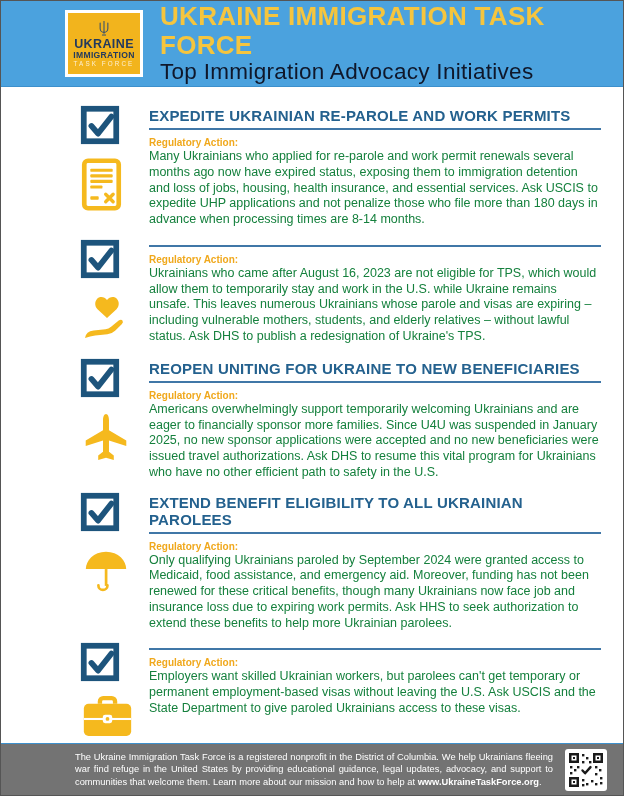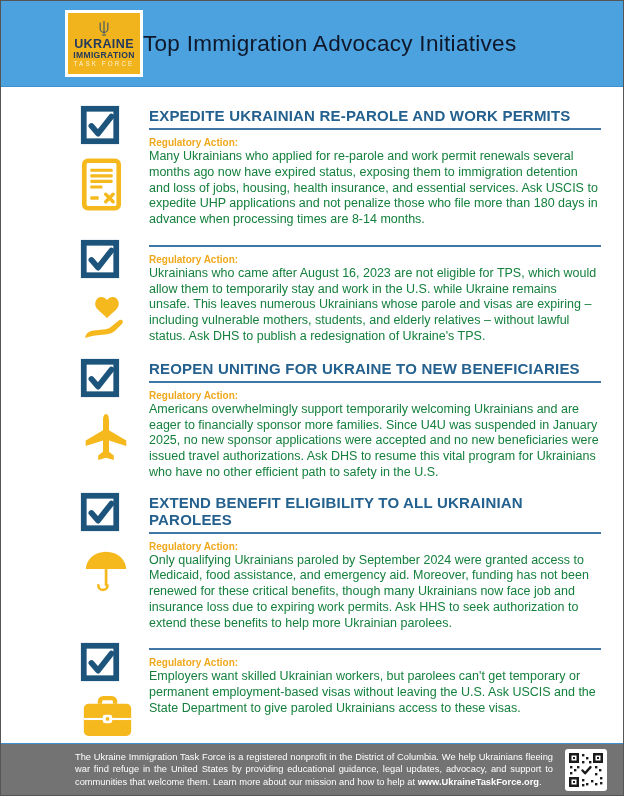--- a/index.html
+++ b/index.html
@@ -19,20 +19,21 @@
     background: #4BA2DE;
     display: flex;
     align-items: center;
     padding-left: 64px;
     border-bottom: 1px solid #3d90cc;
   }
   .logo {
     width: 78px; height: 67px;
     background: #F2B41D;
     border: 3px solid #ffffff;
+    margin-right: 17px;
     flex: none;
     display: flex; flex-direction: column;
     align-items: center; justify-content: center;
     line-height: 1.05;
   }
   .logo-trident { height: 17px; margin-bottom: 1px; }
   .logo-l1 { font-size: 12.5px; font-weight: bold; color: #233A5E; letter-spacing: .4px; }
   .logo-l2 { font-size: 8.6px; font-weight: bold; color: #233A5E; letter-spacing: .3px; }
   .logo-l3 { font-size: 6.3px; color: rgba(255,255,255,.8); letter-spacing: 2.1px; margin-top: 1px; }
   .header-title   { font-size: 26px; font-weight: bold; color: #F5C53E; letter-spacing: .3px; line-height: 1.08; }
@@ -73,20 +74,21 @@
           <path d="M10 2 v15"></path>
           <path d="M5 4 v7 a5 5 0 0 0 10 0 V4"></path>
           <path d="M8 19.5 h4"></path>
         </g>
       </svg>
       <div class="logo-l1">UKRAINE</div>
       <div class="logo-l2">IMMIGRATION</div>
       <div class="logo-l3">TASK FORCE</div>
     </div>
     <div>
+      <div class="header-title">UKRAINE IMMIGRATION TASK FORCE</div>
       <div class="header-subtitle">Top Immigration Advocacy Initiatives</div>
     </div>
   </div>
 
   <div class="content">
 
     <div class="section">
       <div class="sec-icons">
         <svg class="check-icon" width="42" height="42" viewBox="0 0 44 44">
           <rect x="5" y="5" width="34" height="34" fill="#fff" stroke="#1D547C" stroke-width="6"></rect>

